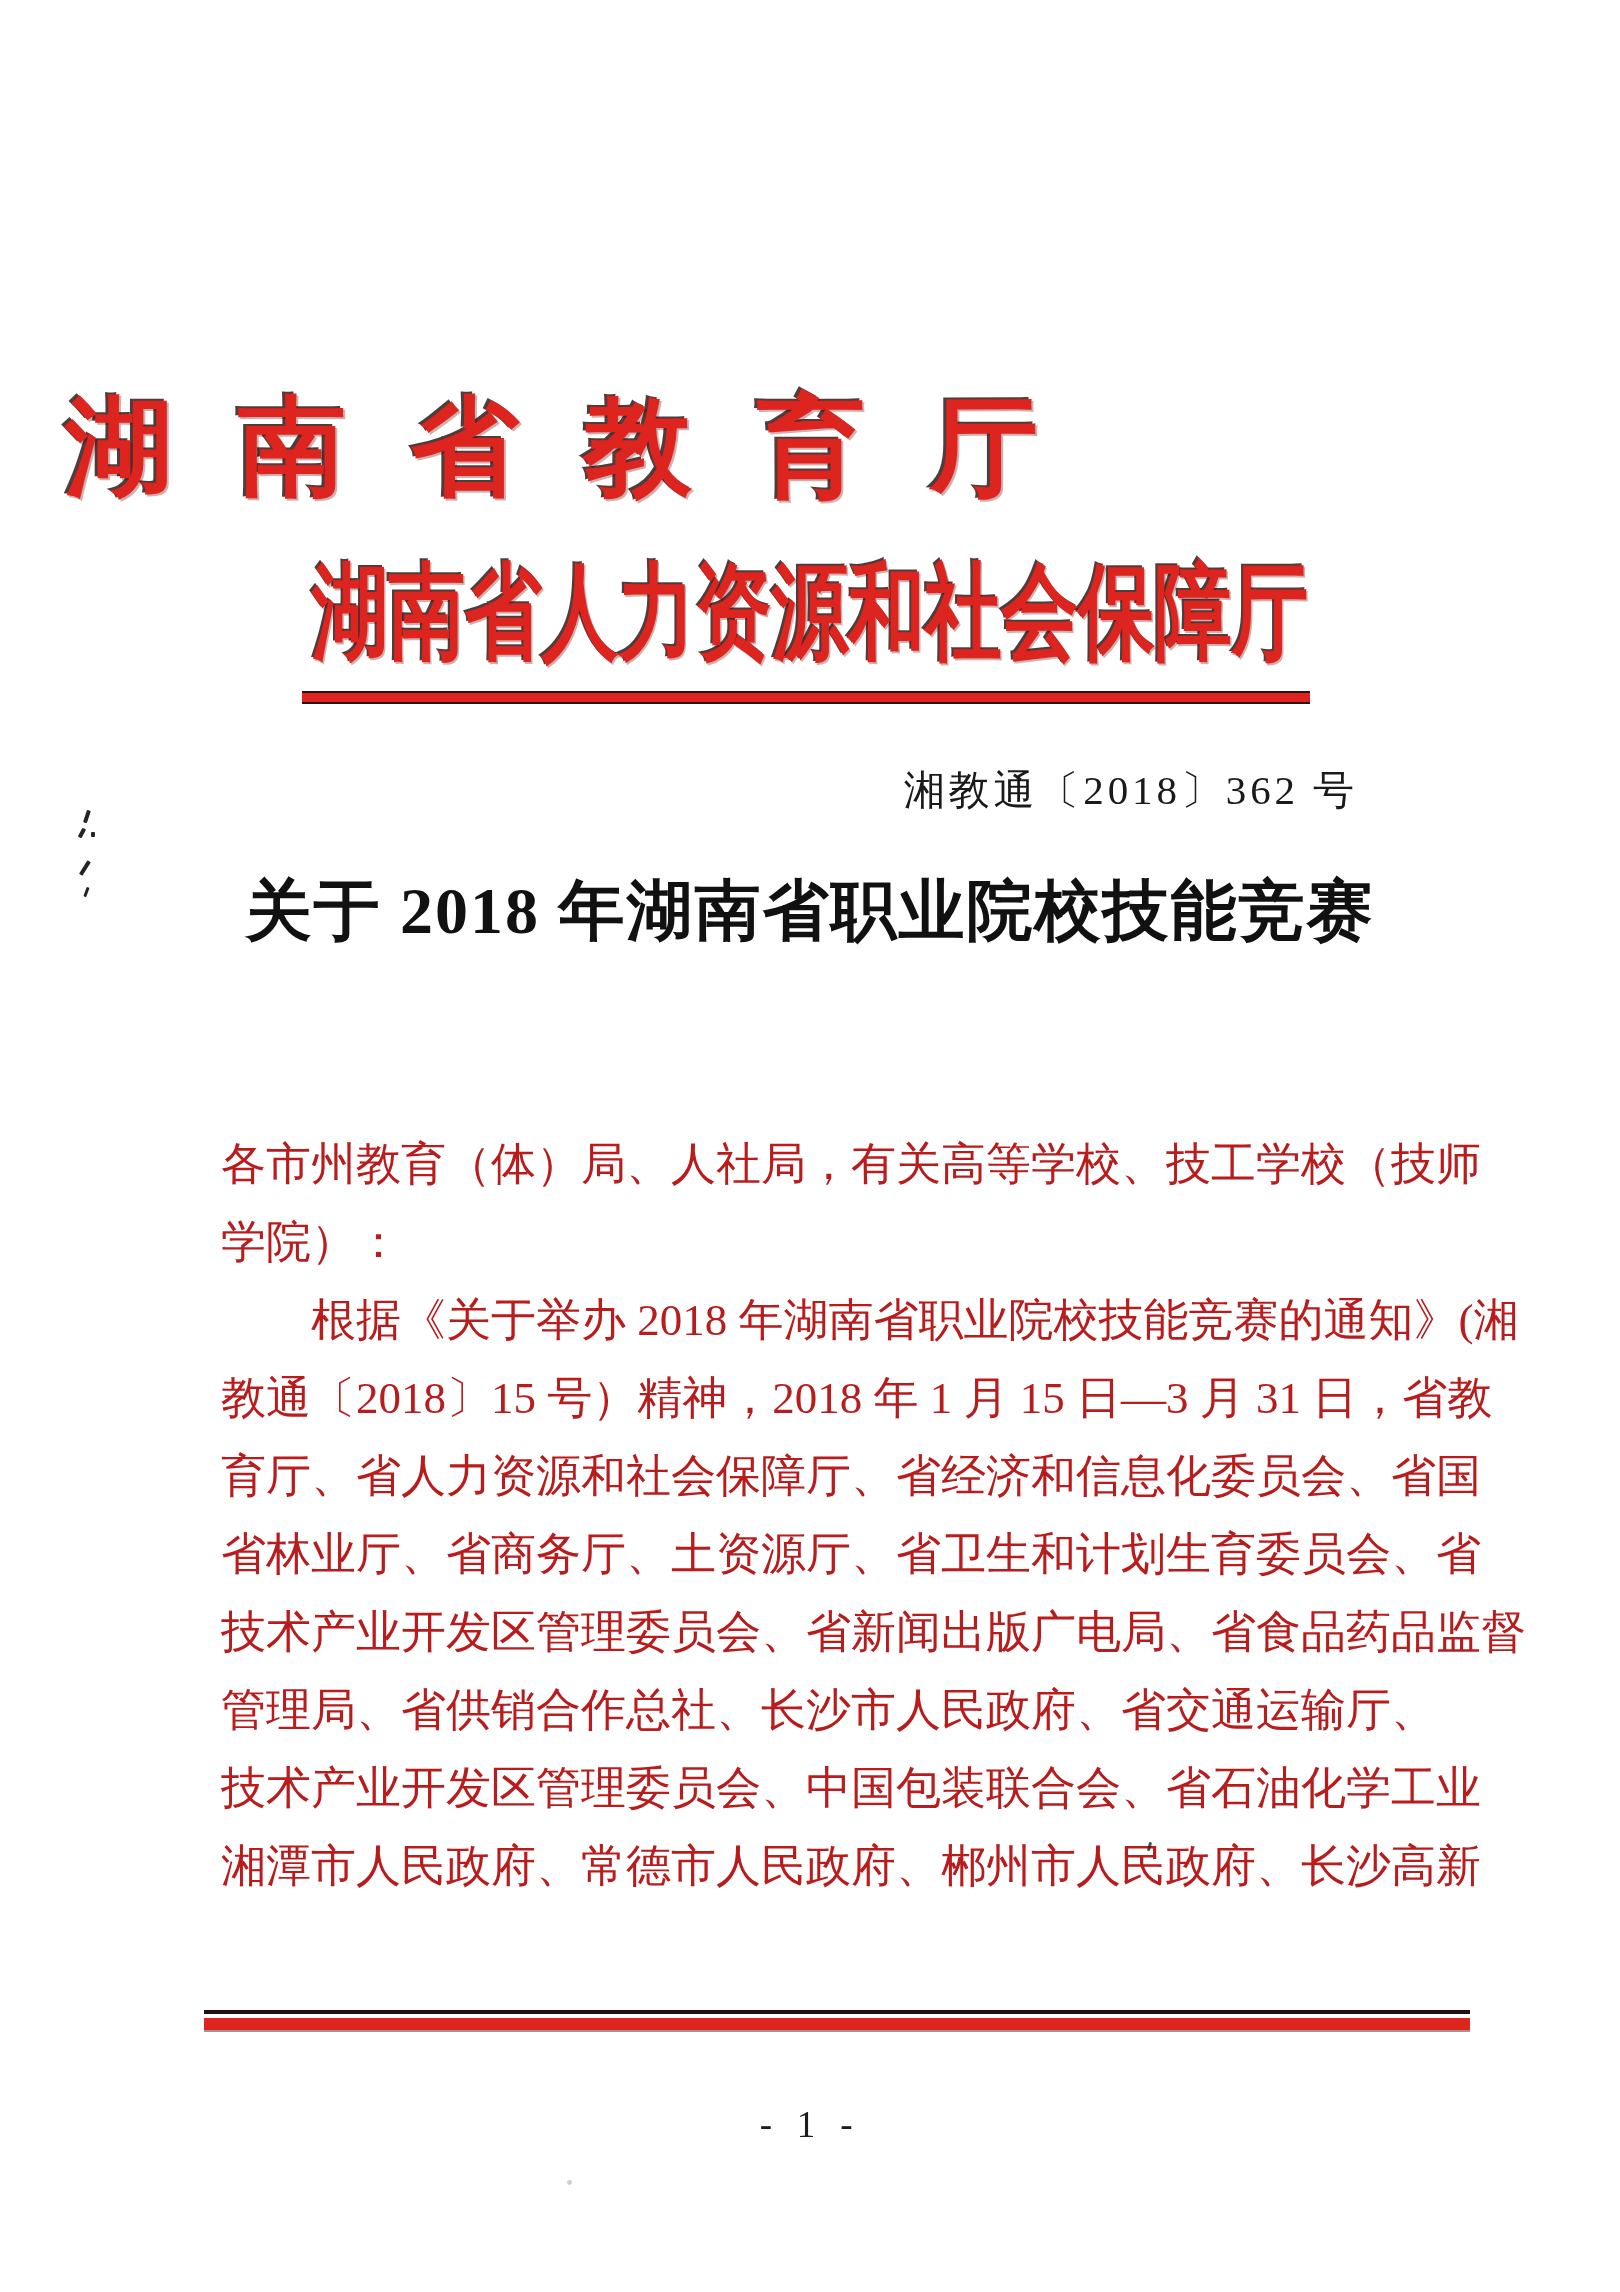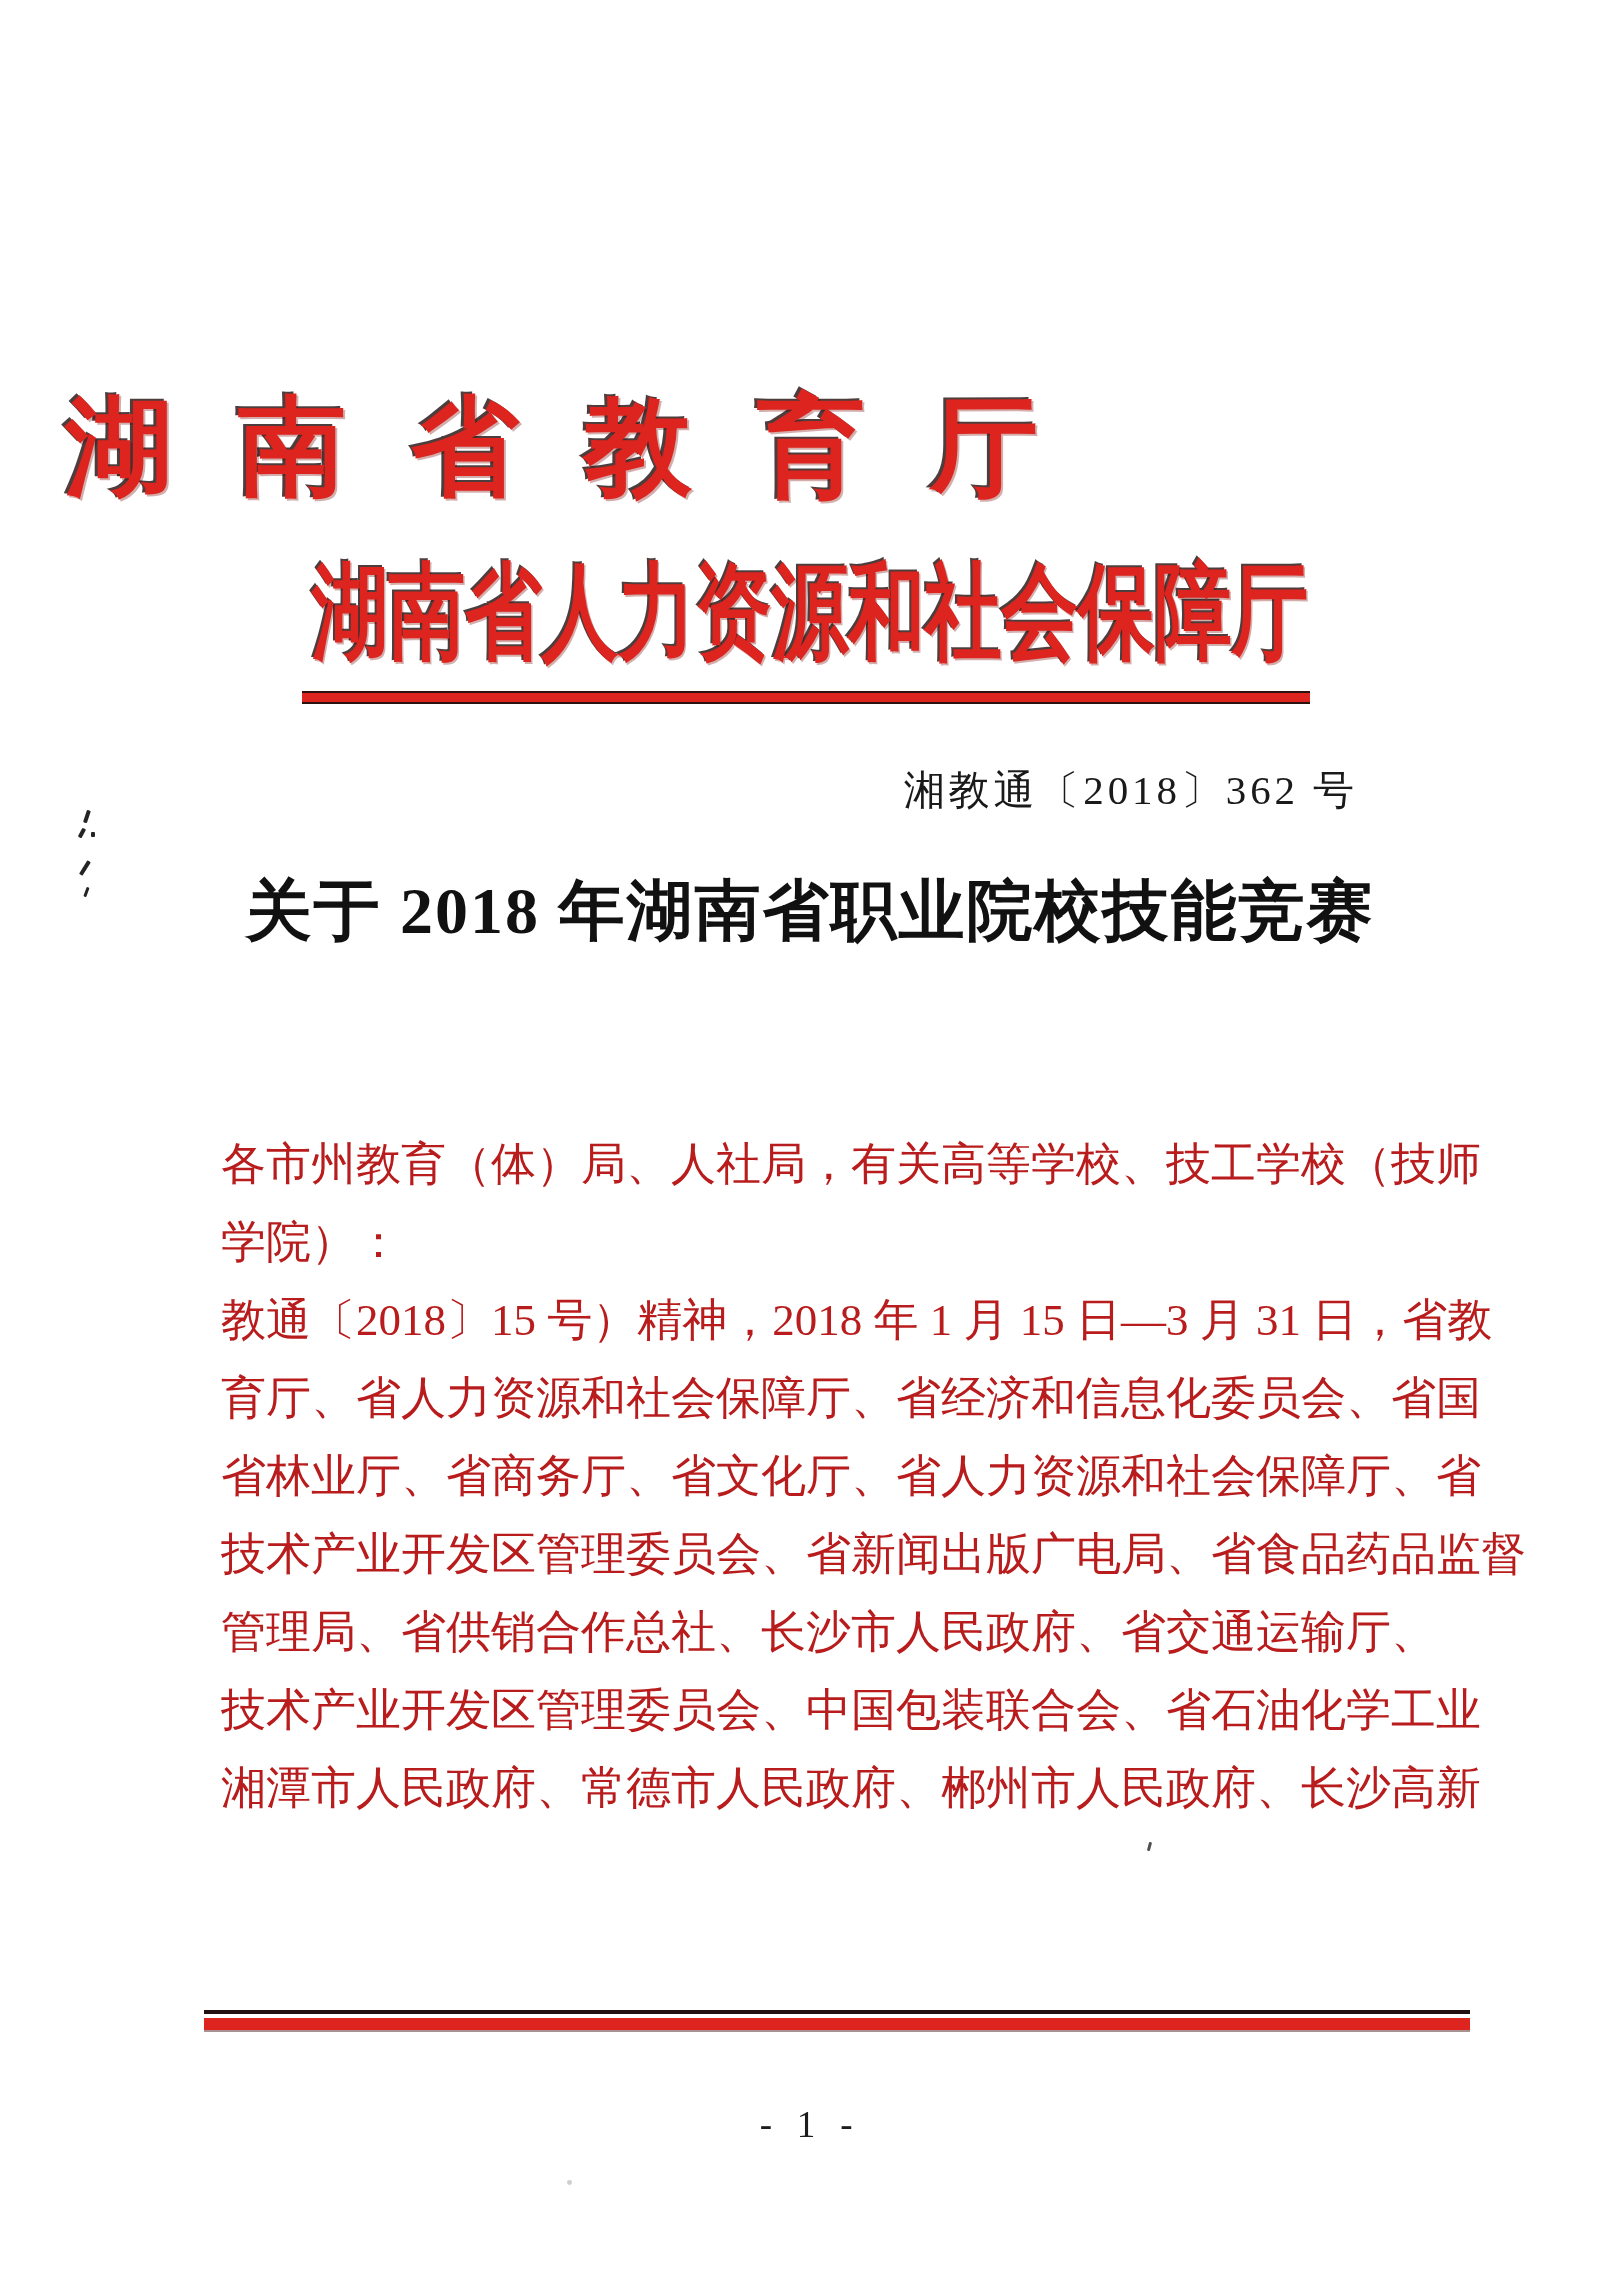--- a/index.html
+++ b/index.html
@@ -154,23 +154,24 @@
 
 <div class="doc-number">湘教通〔2018〕362 号</div>
 
 <div class="doc-title">
   <div>关于 2018 年湖南省职业院校技能竞赛</div>
 </div>
 
 <div class="body-block">
     <div class="body-line">各市州教育（体）局、人社局，有关高等学校、技工学校（技师</div>
     <div class="body-line">学院）：</div>
+    <div class="body-line">　　根据《关于举办 2018 年湖南省职业院校技能竞赛的通知》(湘</div>
     <div class="body-line">教通〔2018〕15 号）精神，2018 年 1 月 15 日—3 月 31 日，省教</div>
     <div class="body-line">育厅、省人力资源和社会保障厅、省经济和信息化委员会、省国</div>
-    <div class="body-line">省林业厅、省商务厅、省文化厅、省人力资源和社会保障厅、省</div>
+    <div class="body-line">省林业厅、省商务厅、土资源厅、省卫生和计划生育委员会、省</div>
     <div class="body-line">技术产业开发区管理委员会、省新闻出版广电局、省食品药品监督</div>
     <div class="body-line">管理局、省供销合作总社、长沙市人民政府、省交通运输厅、</div>
     <div class="body-line">技术产业开发区管理委员会、中国包装联合会、省石油化学工业</div>
     <div class="body-line">湘潭市人民政府、常德市人民政府、郴州市人民政府、长沙高新</div>
   </div>
 
 <div class="rule-bottom">
   <div class="thin-black"></div>
   <div class="thick-red" style="background-color: rgb(221, 36, 30);"></div>
 </div>

